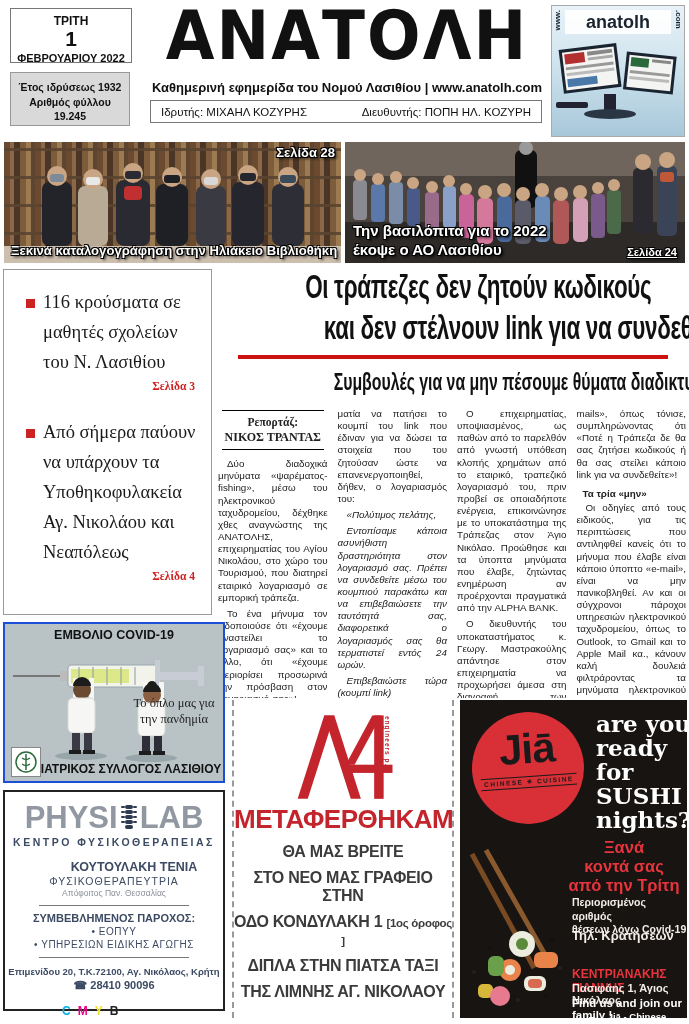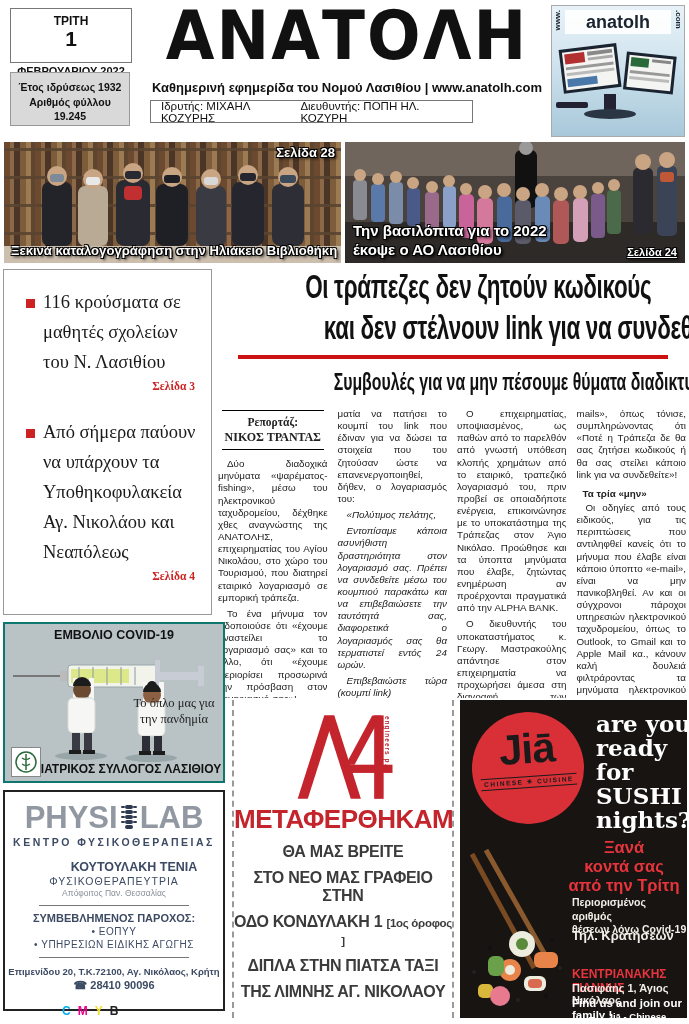--- a/index.html
+++ b/index.html
@@ -3,28 +3,28 @@
 <meta charset="utf-8">
 <style>
   html,body{margin:0;padding:0;background:#e8e8e8;}
   .page{position:relative;width:689px;height:1024px;background:#ffffff;overflow:hidden;
         font-family:"Liberation Sans",sans-serif;color:#111;}
   
   .date-box{position:absolute;left:10px;top:8px;width:120px;height:53px;border:1px solid #777;
             background:#fff;text-align:center;}
   .date-day{display:block;font-weight:bold;font-size:12px;margin-top:5px;}
   .date-num{display:block;font-weight:bold;font-size:21px;line-height:1;}
-  .date-my{display:block;font-weight:bold;font-size:11px;margin-top:16px;}
+  .date-my{display:block;font-weight:bold;font-size:11px;margin-top:3px;}
   .issue-box{position:absolute;left:10px;top:72px;width:120px;height:54px;border:1px solid #999;
              background:#d9d9d9;text-align:center;font-weight:bold;font-size:10.5px;padding-top:7px;box-sizing:border-box;line-height:1.4;}
   .masthead{position:absolute;left:138px;top:-4px;width:418px;text-align:center;
             font-family:"DejaVu Sans",sans-serif;font-weight:900;font-size:63px;letter-spacing:2px;
             transform:scaleY(1.08);transform-origin:center top;white-space:nowrap;}
   .tagline{position:absolute;left:138px;top:80px;width:418px;text-align:center;font-weight:bold;font-size:13px;}
-  .founder-box{position:absolute;left:150px;top:100px;width:323px;height:23px;border:1px solid #777;
+  .founder-box{position:absolute;left:150px;top:100px;width:392px;height:23px;border:1px solid #777;
                display:flex;justify-content:space-between;align-items:center;padding:0 10px;box-sizing:border-box;font-size:11.5px;}
   .promo{position:absolute;right:4px;top:5px;width:132px;height:130px;border:1px solid #aaa;
          background:linear-gradient(180deg,#e8f2f8 0%,#cfe3ee 45%,#a8c8da 100%);overflow:hidden;}
   .promo-strip{position:absolute;left:13px;top:4px;right:13px;height:24px;background:rgba(255,255,255,.9);
                text-align:center;font-weight:bold;font-size:18px;color:#1a2430;line-height:24px;}
   .promo-www{position:absolute;left:1px;top:4px;writing-mode:vertical-rl;transform:rotate(180deg);
              font-size:8px;font-weight:bold;color:#1a2430;}
   .promo-com{position:absolute;right:1px;top:4px;writing-mode:vertical-rl;font-size:8px;font-weight:bold;color:#1a2430;}
   
   .photo{position:absolute;top:142px;height:121px;overflow:hidden;}
@@ -62,21 +62,21 @@
   .col{flex:1;font-size:9.8px;line-height:1.24;text-align:justify;color:#222;}
   .col p{margin:0 0 4px;text-indent:9px;}
   .col p.noindent{text-indent:0;}
   .quote{font-style:italic;}
   .byline{border-top:1.5px solid #000;border-bottom:1.5px solid #000;text-align:center;
           padding:4px 0 4px;margin:2px 4px 8px;font-family:"Liberation Serif","DejaVu Serif",serif;}
   .byline-label{display:block;font-weight:bold;font-size:11.5px;}
   .byline-name{display:block;font-weight:bold;font-size:12px;margin-top:1px;}
   .subhead4{font-weight:bold;text-indent:6px;margin:7px 0 2px;}
   
-  .covid-ad{position:absolute;left:3px;top:622px;width:222px;height:161px;border:2px solid #0f766e;
+  .covid-ad{position:absolute;left:3px;top:622px;width:222px;height:161px;border:2px solid #1d4ed8;
             box-sizing:border-box;background:#b9c3c6;overflow:hidden;}
   .covid-title{position:absolute;top:4px;left:0;right:0;text-align:center;font-weight:bold;font-size:12.5px;color:#111;}
   .covid-slogan{position:absolute;left:126px;top:72px;width:86px;text-align:center;
                 font-family:"Liberation Serif","DejaVu Serif",serif;font-size:12.5px;color:#222;line-height:1.25;}
   .covid-org{position:absolute;bottom:5px;left:34px;right:0;text-align:center;font-weight:bold;font-size:12px;color:#111;}
   .covid-logo{position:absolute;left:6px;bottom:4px;width:28px;height:28px;background:#fff;border:1px solid #888;}
   
   .physio-ad{position:absolute;left:3px;top:790px;width:222px;height:221px;border:2px solid #222;
              box-sizing:border-box;background:#fff;text-align:center;overflow:hidden;}
   .ph-logo{margin-top:10px;font-size:31px;font-weight:bold;color:#9298a2;letter-spacing:0;line-height:1;}

